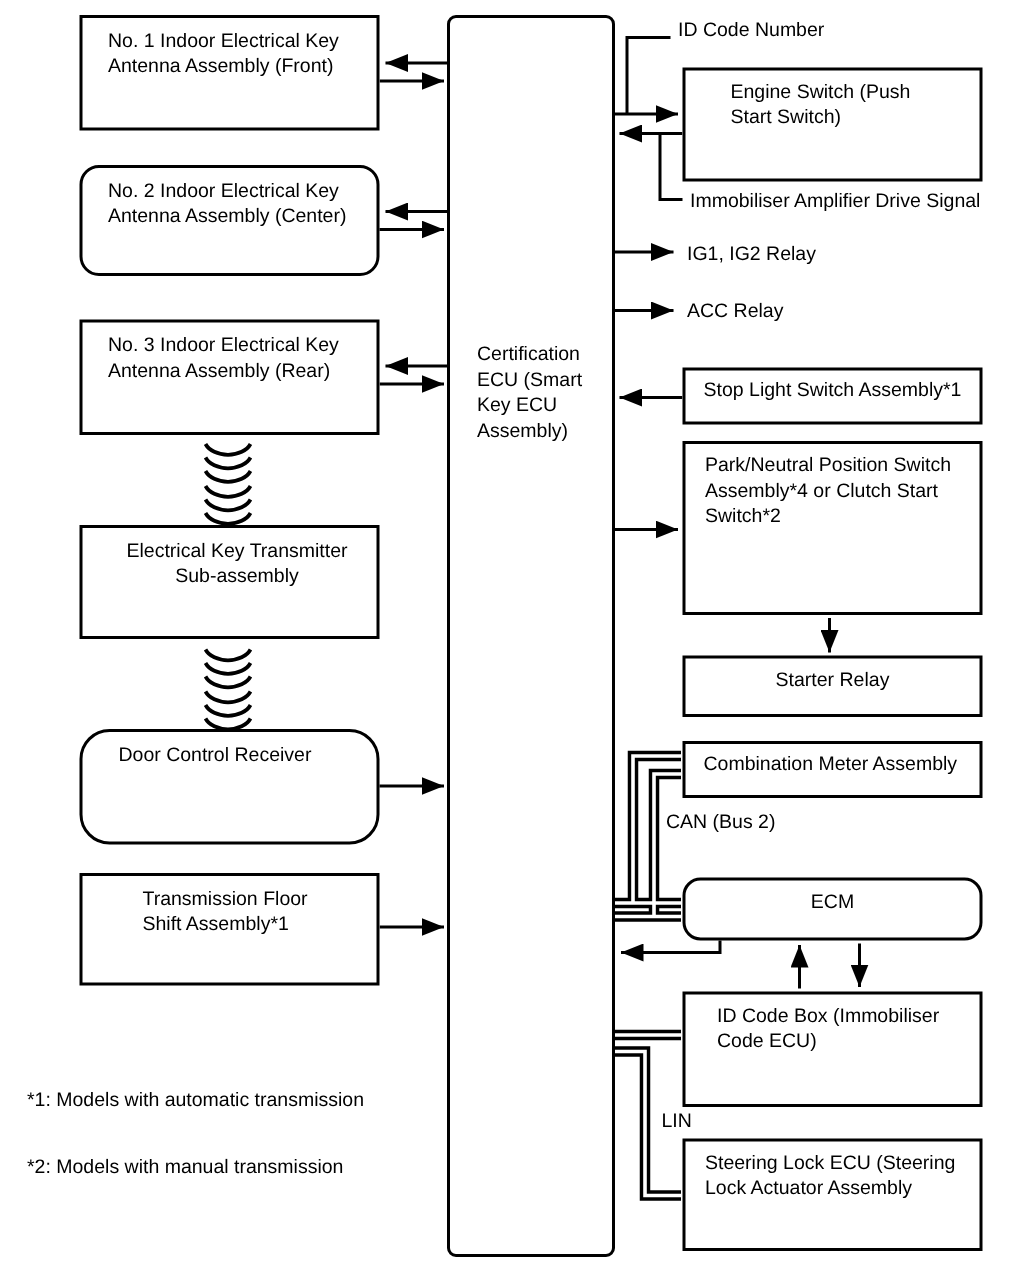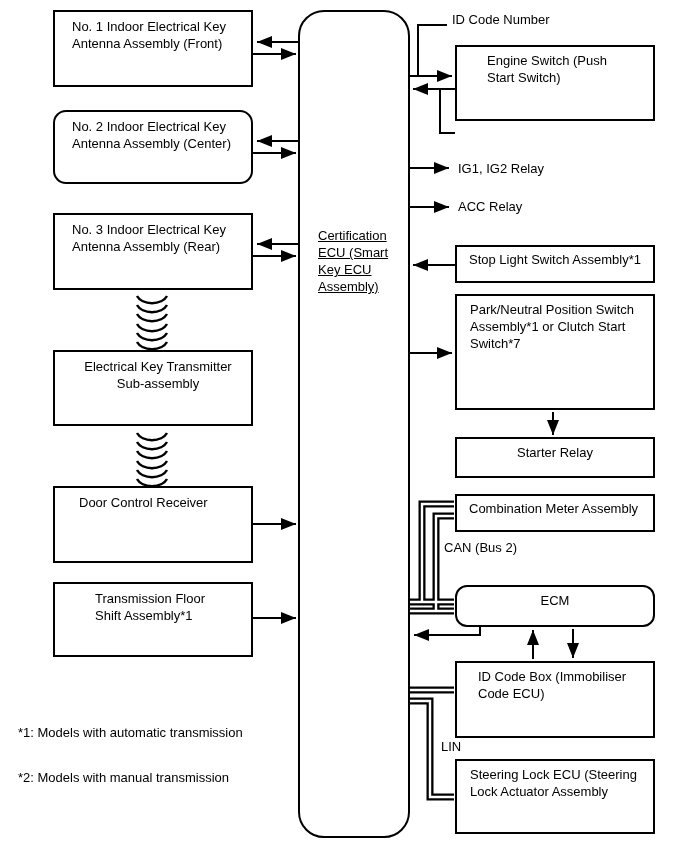--- a/index.html
+++ b/index.html
@@ -12,21 +12,21 @@
   .ln{stroke:currentColor;stroke-width:2;fill:none;}
   .bus{stroke:currentColor;stroke-width:7;fill:none;stroke-linejoin:miter;}
   .bus-core{stroke:var(--bg,#fff);stroke-width:2.4;fill:none;stroke-linejoin:miter;}
   .coil{stroke:currentColor;stroke-width:2.5;fill:none;}
   .box{
     position:absolute;box-sizing:border-box;border:2px solid var(--line,#000);
     background:var(--bg,#fff);line-height:17px;
   }
   .box .txt{display:block;}
   .ctr{text-align:center;}
-  .rnd14{border-radius:26px;text-decoration:underline;}
+  .rnd14{border-radius:6px;}
   .rnd12{border-radius:12px;}
   .lbl{position:absolute;white-space:nowrap;line-height:16px;}
 </style>
 </head>
 <body>
 
 <div class="stage">
 
   <svg class="wires" viewBox="0 0 688 852" xmlns="http://www.w3.org/2000/svg">
     <defs>
@@ -105,57 +105,58 @@
   </div>
   <div class="box" style="left:53px;top:110px;width:200px;height:74px;padding:6px 8px 0 17px;border-radius:13px;">
     <span class="txt">No. 2 Indoor Electrical Key Antenna Assembly (Center)</span>
   </div>
   <div class="box" style="left:53px;top:213px;width:200px;height:77px;padding:6px 8px 12px 17px;">
     <span class="txt">No. 3 Indoor Electrical Key Antenna Assembly (Rear)</span>
   </div>
   <div class="box" style="left:53px;top:350px;width:200px;height:76px;padding:6px 8px 0 23px;text-align:center;">
     <span class="txt" style="width:160px;">Electrical Key Transmitter Sub-assembly</span>
   </div>
-  <div class="box" style="left:53px;top:486px;width:200px;height:77px;padding:6px 8px 0 24px;">
+  <div class="box" style="left:53px;top:486px;width:200px;height:77px;padding:6px 8px 0 24px;border-radius:20px;">
     <span class="txt">Door Control Receiver</span>
   </div>
   <div class="box" style="left:53px;top:582px;width:200px;height:75px;padding:6px 8px 0 40px;">
     <span class="txt" style="width:118px;">Transmission Floor Shift Assembly*1</span>
   </div>
 
   <div class="box rnd14" style="left:298px;top:10px;width:112px;height:828px;padding:215px 6px 0 18px;">
     <span class="txt" style="width:80px;">Certification ECU (Smart Key ECU Assembly)</span>
   </div>
 
   <div class="box" style="left:455px;top:45px;width:200px;height:76px;padding:5px 8px 0 30px;">
     <span class="txt" style="width:134px;">Engine Switch (Push Start Switch)</span>
   </div>
   <div class="box" style="left:455px;top:245px;width:200px;height:38px;padding:4px 8px 0 12px;">
     <span class="txt">Stop Light Switch Assembly*1</span>
   </div>
   <div class="box" style="left:455px;top:294px;width:200px;height:116px;padding:5px 10px 0 13px;">
-    <span class="txt">Park/Neutral Position Switch Assembly*1 or Clutch Start Switch*7</span>
+    <span class="txt">Park/Neutral Position Switch Assembly*4 or Clutch Start Switch*2</span>
   </div>
   <div class="box ctr" style="left:455px;top:437px;width:200px;height:41px;padding:5px 0 0 0;">
     <span class="txt">Starter Relay</span>
   </div>
   <div class="box" style="left:455px;top:494px;width:200px;height:38px;padding:4px 0 0 12px;">
     <span class="txt">Combination Meter Assembly</span>
   </div>
   <div class="box" style="left:455px;top:661px;width:200px;height:77px;padding:5px 8px 0 21px;">
     <span class="txt" style="width:155px;">ID Code Box (Immobiliser Code ECU)</span>
   </div>
   <div class="box ctr rnd12" style="left:455px;top:585px;width:200px;height:42px;padding:5px 0 0 0;">
     <span class="txt">ECM</span>
   </div>
   <div class="box" style="left:455px;top:759px;width:200px;height:75px;padding:5px 10px 0 13px;">
     <span class="txt">Steering Lock ECU (Steering Lock Actuator Assembly</span>
   </div>
 
   <div class="lbl" style="left:452px;top:12px;">ID Code Number</div>
+  <div class="lbl" style="left:460px;top:126px;">Immobiliser Amplifier Drive Signal</div>
   <div class="lbl" style="left:458px;top:161px;">IG1, IG2 Relay</div>
   <div class="lbl" style="left:458px;top:199px;">ACC Relay</div>
   <div class="lbl" style="left:444px;top:540px;">CAN (Bus 2)</div>
   <div class="lbl" style="left:441px;top:739px;">LIN</div>
 
   <div class="lbl" style="left:18px;top:725px;text-align:center;">*1: Models with automatic transmission</div>
   <div class="lbl" style="left:18px;top:770px;">*2: Models with manual transmission</div>
 
 </div>
 

